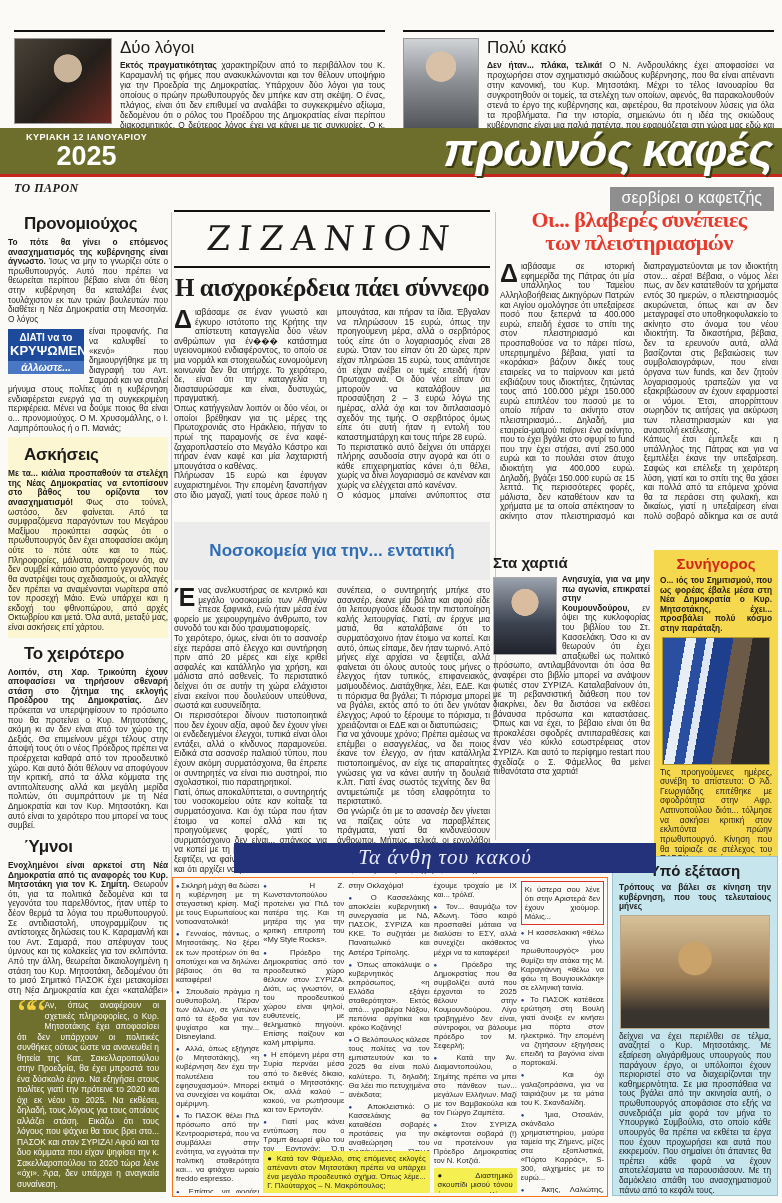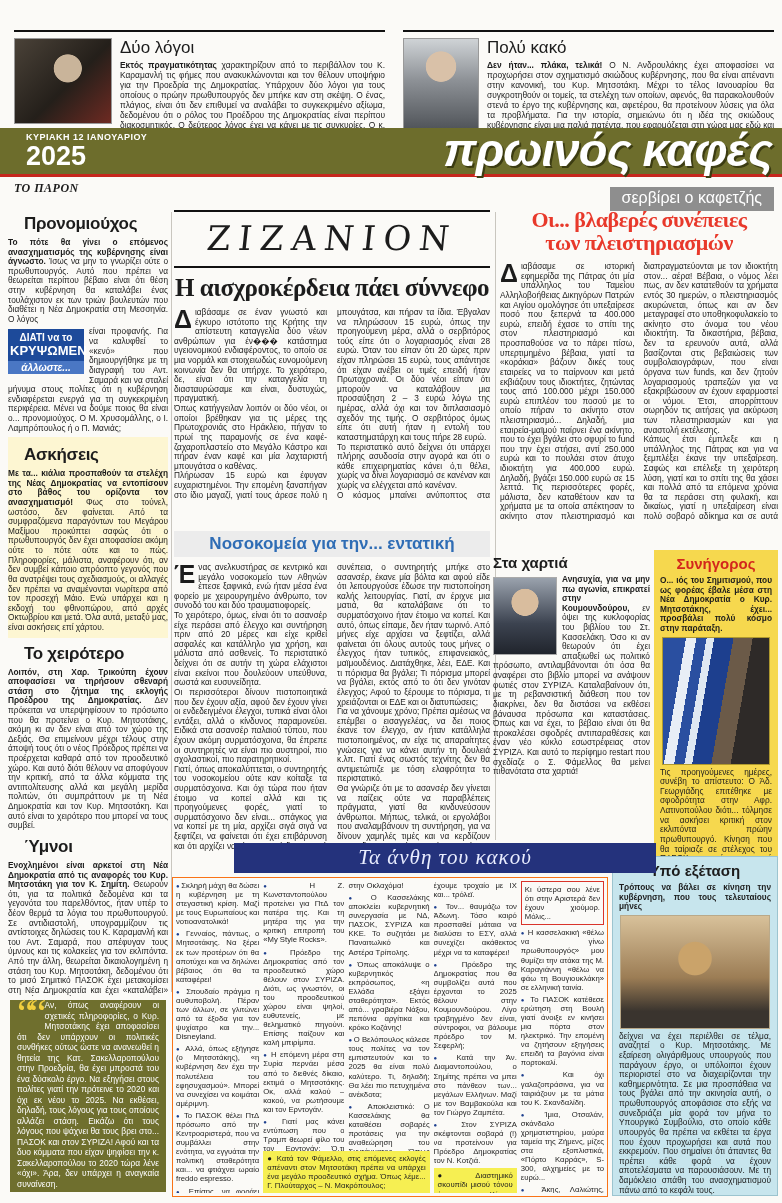--- a/index.html
+++ b/index.html
@@ -12,21 +12,21 @@
   .photo-karamanlis{width:96px;height:84px;background:
      radial-gradient(circle at 55% 35%,#c9b49a 0 18%,transparent 19%),
      linear-gradient(135deg,#4a4238,#241f1a 55%,#6e2a22);}
   .photo-androulakis{width:74px;height:92px;background:
      radial-gradient(circle at 50% 30%,#d9c1a8 0 20%,transparent 21%),
      linear-gradient(180deg,#cfd3d6,#8d9196 45%,#4e5257);}
   .brief h2{margin:0 0 2px;font-size:17px;font-weight:normal;}
   .brief p{margin:0;font-size:8.4px;line-height:1.2;text-align:justify;}
   
   .mast{position:relative;height:46px;background:#6d6d2c;border-bottom:3px solid #c6261d;}
-  .mast-date{position:absolute;left:26px;top:5px;color:#fff;line-height:1;}
+  .mast-date{position:absolute;left:26px;top:5px;color:#fff;line-height:1;text-align:center;}
   .mast-date .d1{font-size:9px;font-weight:bold;letter-spacing:.5px;}
   .mast-date .d2{font-size:27px;font-weight:bold;margin-top:1px;}
   .mast-title{position:absolute;right:10px;top:-6px;font-size:47px;font-weight:bold;font-style:italic;
       color:#fff;letter-spacing:-1px;text-shadow:2px 2px 0 #3c3c12;font-family:"Liberation Sans",sans-serif;}
   .mast-sub{position:relative;height:28px;}
   .paper-name{position:absolute;left:14px;top:4px;font-family:"Liberation Serif",serif;
       font-weight:bold;font-size:12px;letter-spacing:.5px;font-style:italic;}
   .tagline{position:absolute;right:8px;top:-2px;background:#8e8e8e;color:#fff;
       font-size:16px;padding:2px 12px 4px;margin-top:12px;}
   
@@ -50,21 +50,21 @@
   #ziz{position:absolute;left:174px;top:210px;width:316px;}
   .ziz-kicker{border-top:2px solid #111;border-bottom:2px solid #111;text-align:center;
       padding:6px 0 8px;margin-bottom:6px;}
   .ziz-kicker span{font-family:"DejaVu Serif",serif;font-size:34px;letter-spacing:8px;
       transform:skewX(-6deg);display:inline-block;}
   .ziz-head{margin:2px 0 6px;text-align:center;font-family:"Liberation Serif",serif;
       font-weight:bold;font-size:25px;letter-spacing:-.5px;}
   .twocol{column-count:2;column-gap:10px;overflow:hidden;}
   #ziz-body1{height:198px;}
   #ziz-body2{height:296px;}
-  .subhead-band{background:#ececec;text-align:center;margin:25px 0 6px;padding:3px 0;}
+  .subhead-band{background:#ececec;text-align:center;margin:16px 0 6px;padding:19px 0;}
   .subhead-band span{color:#2f6db5;font-weight:bold;font-size:17px;}
   .dropcap::first-letter{float:left;font-size:25px;line-height:20px;padding:1px 3px 0 0;font-weight:bold;}
   
   #plist{position:absolute;left:500px;top:208px;width:278px;}
   .plist-head{margin:0;text-align:center;color:#e8392b;font-family:"Liberation Serif",serif;
       font-weight:bold;font-size:22px;line-height:1.05;letter-spacing:-.5px;}
   #plist-body{margin-top:8px;height:266px;column-count:2;column-gap:9px;overflow:hidden;}
   
   .boxtitle{margin:0 0 4px;font-size:15px;font-weight:bold;}
   #hartia{position:absolute;left:493px;top:554px;width:157px;height:288px;overflow:hidden;}

